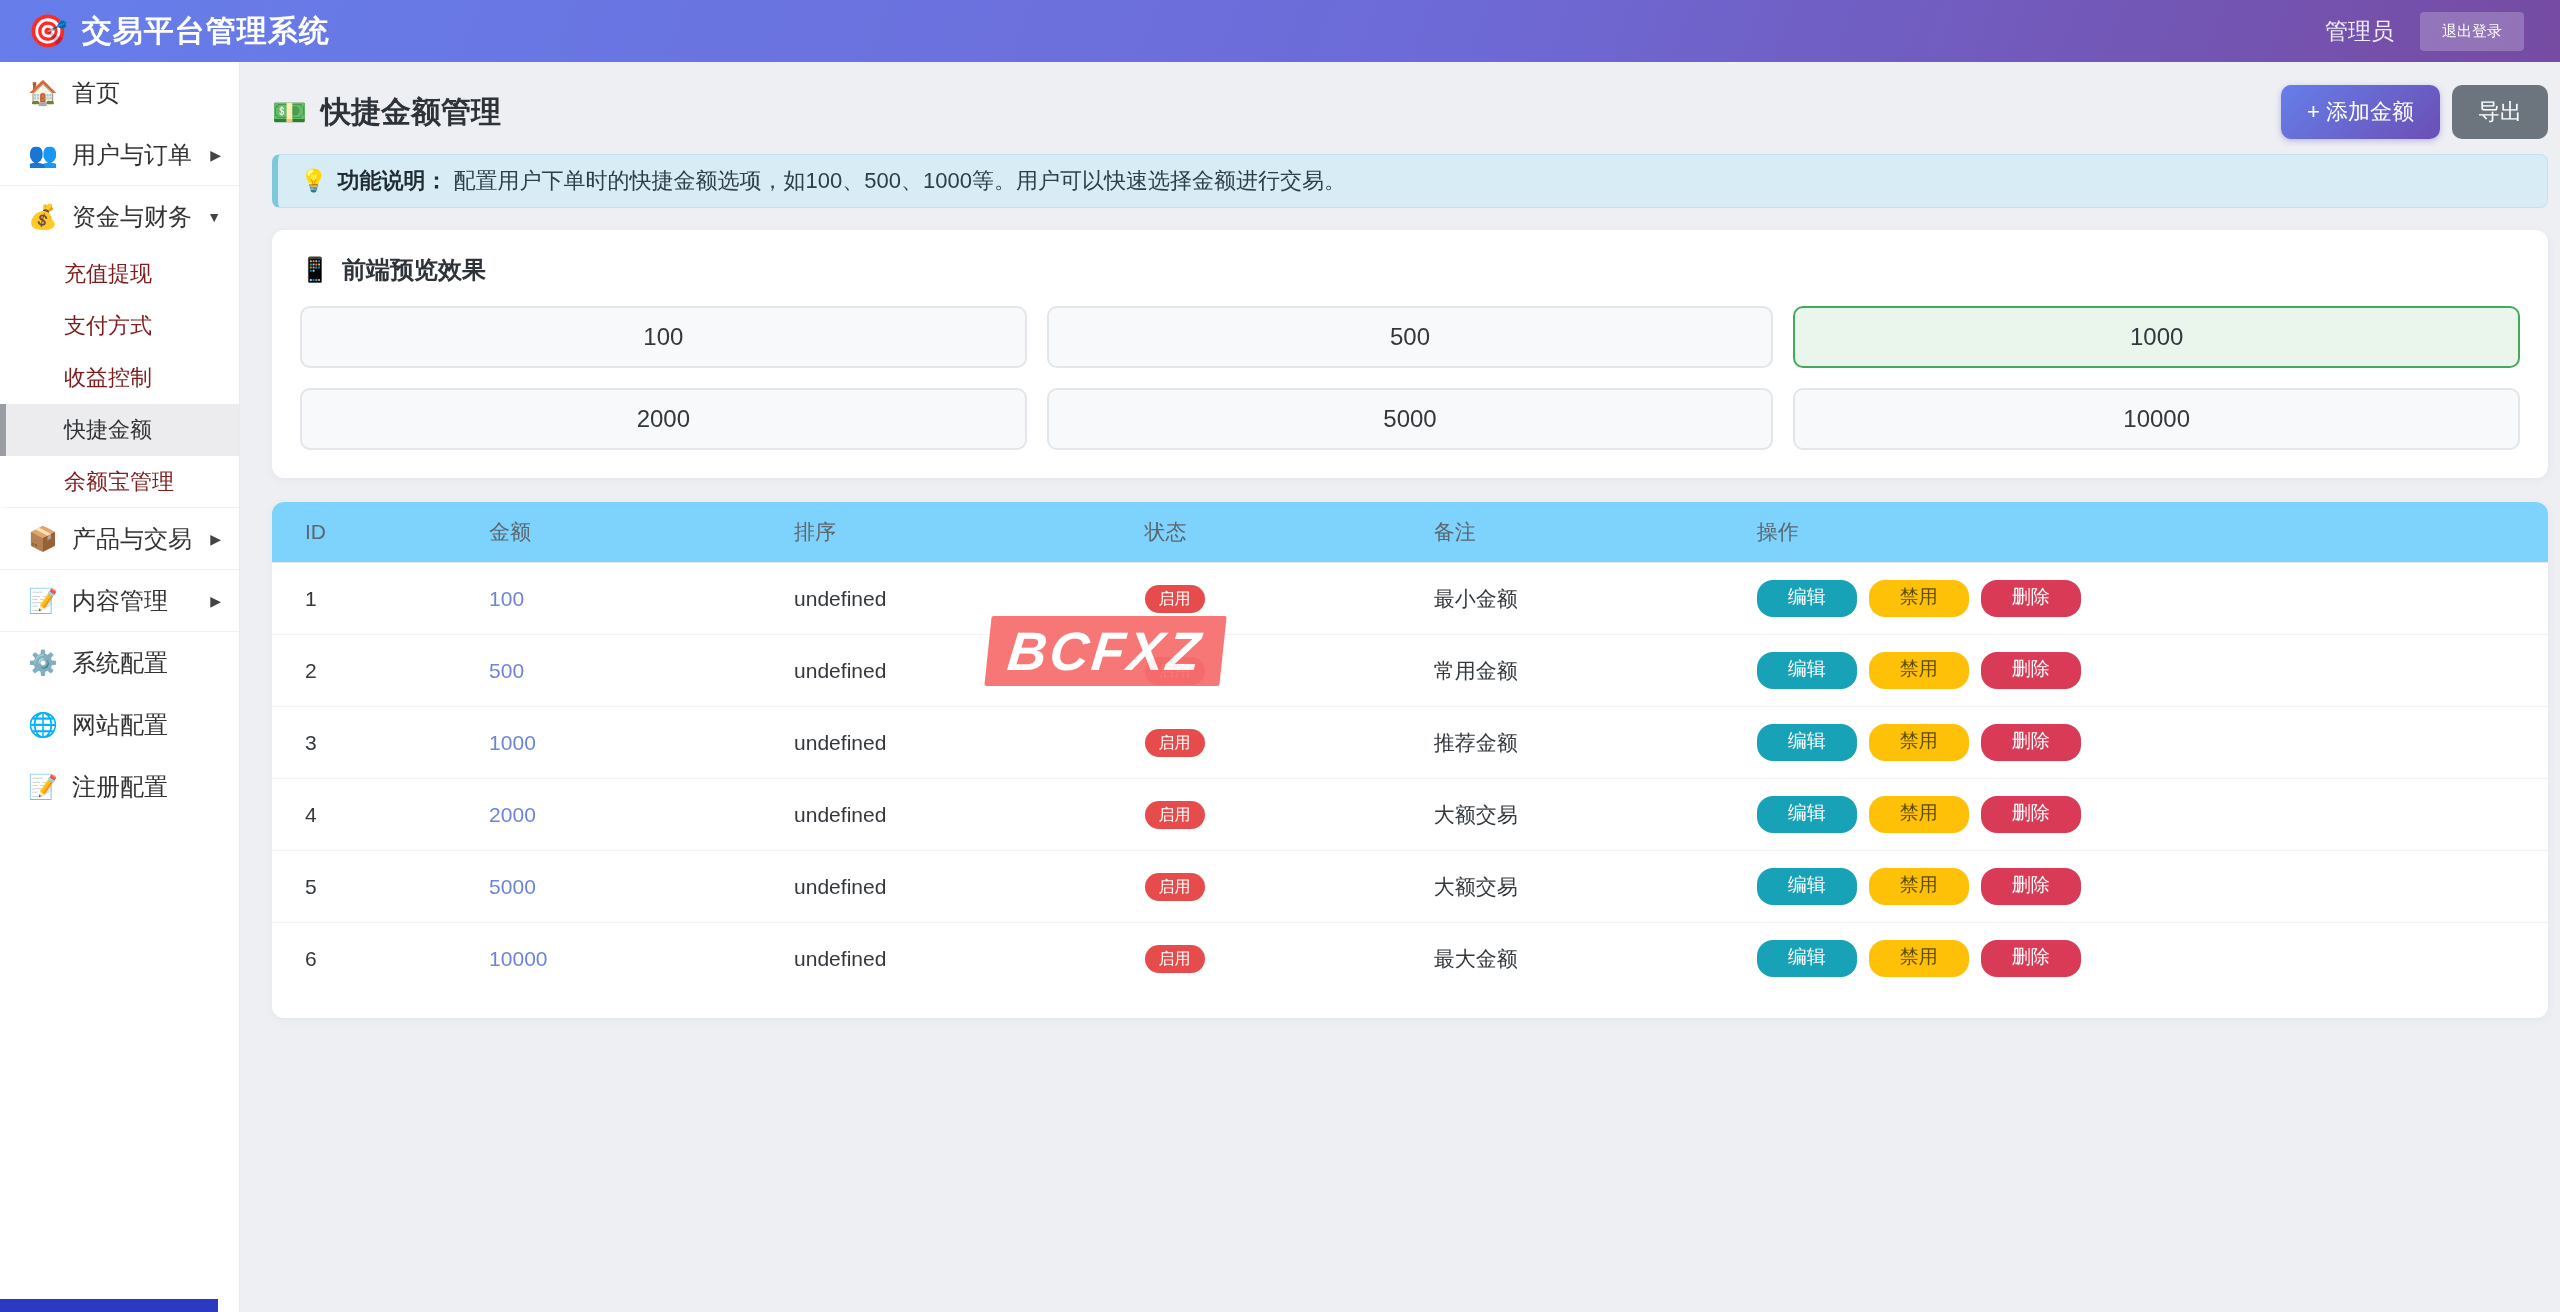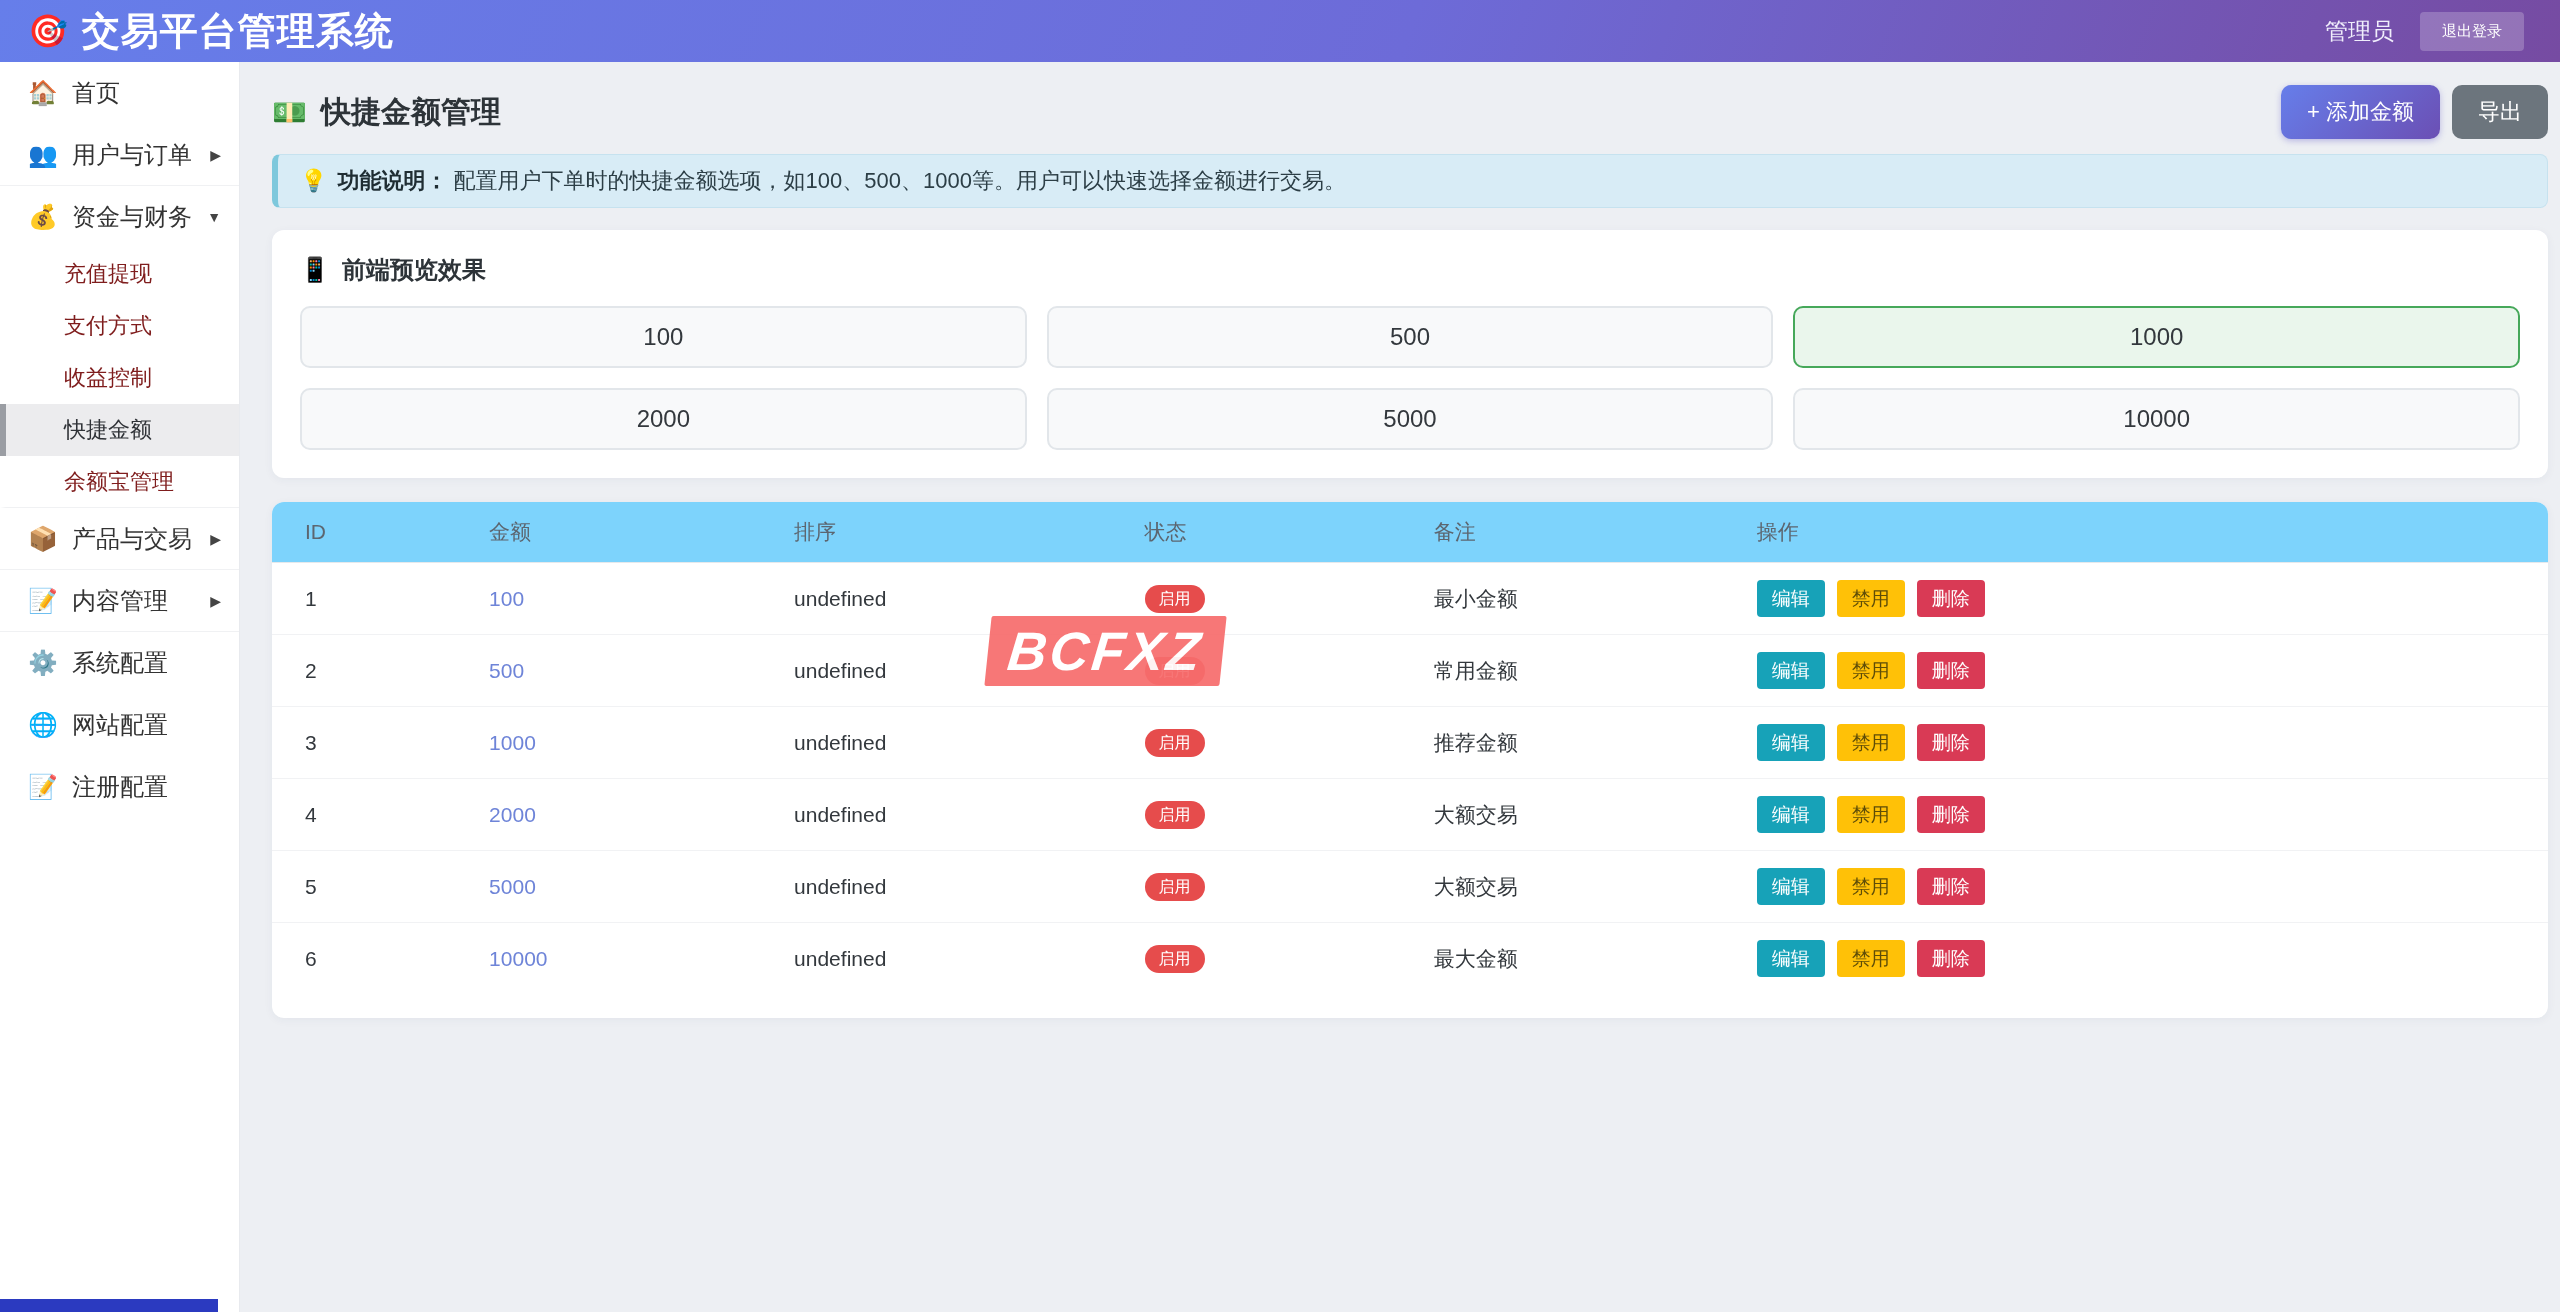--- a/index.html
+++ b/index.html
@@ -10,21 +10,21 @@
   }
   
   .topbar {
     position:absolute; top:0; left:0; width:2560px; height:62px;
     background:linear-gradient(110deg,#667eea 0%,#6d6bd8 55%,#764ba2 100%);
     display:flex; align-items:center; justify-content:space-between;
     padding:0 36px 0 28px; z-index:30;
   }
   .brand { display:flex; align-items:center; gap:14px; }
   .logo { font-size:32px; line-height:1; }
-  .brand-title { color:#fff; font-size:38px; font-weight:bold; letter-spacing:1px; }
+  .brand-title { color:#fff; font-size:30px; font-weight:bold; letter-spacing:1px; }
   .topbar-right { display:flex; align-items:center; gap:26px; }
   .user-label { color:#f0eefc; font-size:23px; }
   .logout-btn {
     background:rgba(255,255,255,0.22); color:#fff; border:none; cursor:pointer;
     font-size:15px; padding:10px 22px; border-radius:4px;
     font-family:Liberation Mono, monospace;
   }
   
   .sidebar {
     position:absolute; top:62px; left:0; bottom:0; width:240px;
@@ -101,22 +101,22 @@
     vertical-align:middle;
   }
   tbody tr:last-child td { border-bottom:none; }
   .amount-link { color:#6e84d8; text-decoration:none; cursor:pointer; }
   .badge {
     display:inline-block; background:#e64c4c; color:#fff; font-size:16px;
     padding:6px 14px; border-radius:999px; line-height:1;
   }
   .row-actions { display:flex; gap:12px; }
   .act-btn {
-    border:none; cursor:pointer; font-size:19px; font-family:Liberation Serif, serif;
-    padding:9px 15px; border-radius:4px; line-height:1;
+    border:none; cursor:pointer; font-size:19px; font-family:Liberation Mono, monospace;
+    padding:9px 31px; border-radius:16px; line-height:1;
   }
   .btn-edit { background:#17a2b8; color:#fff; }
   .btn-disable { background:#ffc107; color:#5e4d08; }
   .btn-delete { background:#d93a55; color:#fff; }
   
   .watermark {
     position:absolute; left:988px; top:616px; z-index:40;
     display:flex; align-items:center; gap:22px; opacity:0.93; pointer-events:none;
   }
   .wm-box {

